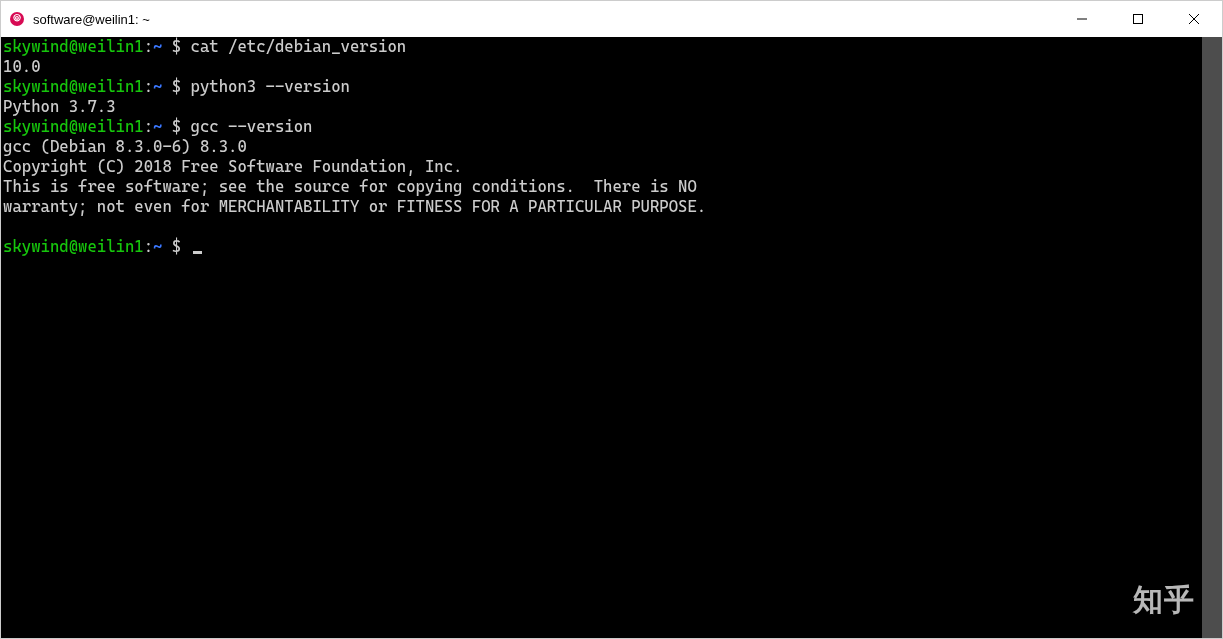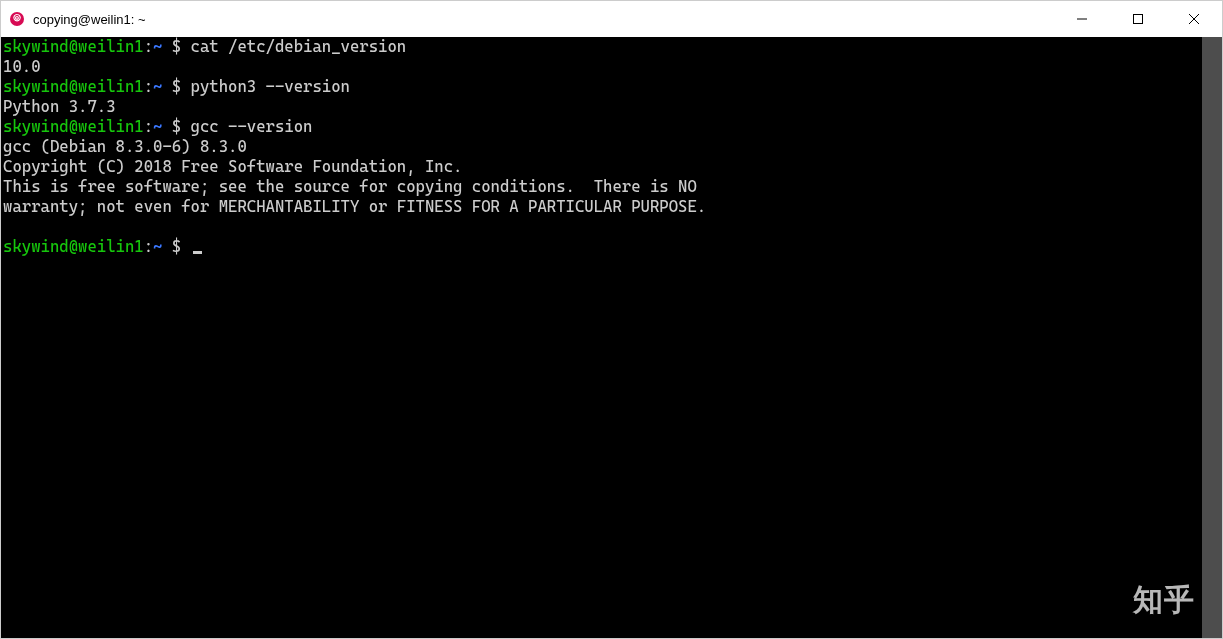--- a/index.html
+++ b/index.html
@@ -124,21 +124,21 @@
 <body>
 
 <div class="window">
   <div class="titlebar">
     <span class="titlebar-icon">
       <svg viewBox="0 0 16 16">
           <circle cx="8" cy="8" r="7" fill="#d70a53"></circle>
           <path d="M8 3.5 a3.2 3.2 0 1 0 0.1 0 M8 5.5 a1.4 1.4 0 1 1 -0.1 0" fill="none" stroke="#fff" stroke-width="1.1"></path>
         </svg>
     </span>
-    <span class="titlebar-title">copying@weilin1: ~</span>
+    <span class="titlebar-title">software@weilin1: ~</span>
     <div class="titlebar-controls">
       <div class="titlebar-btn">
         <svg viewBox="0 0 12 12">
             <line x1="1" y1="6" x2="11" y2="6" stroke="#000" stroke-width="1"></line>
           </svg>
       </div>
       <div class="titlebar-btn">
         <svg viewBox="0 0 12 12">
             <rect x="1.5" y="1.5" width="9" height="9" fill="none" stroke="#000" stroke-width="1"></rect>
           </svg>

